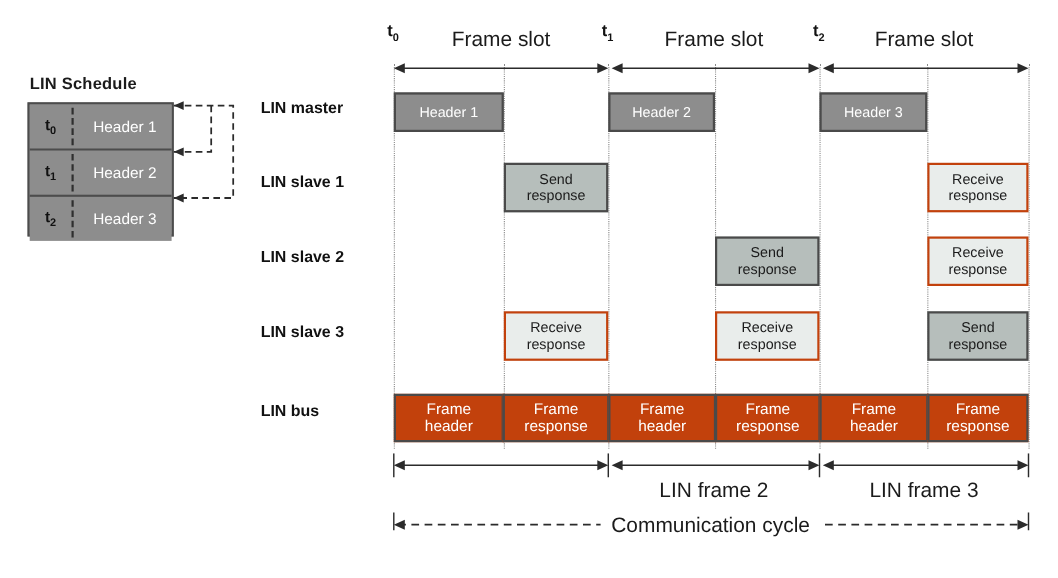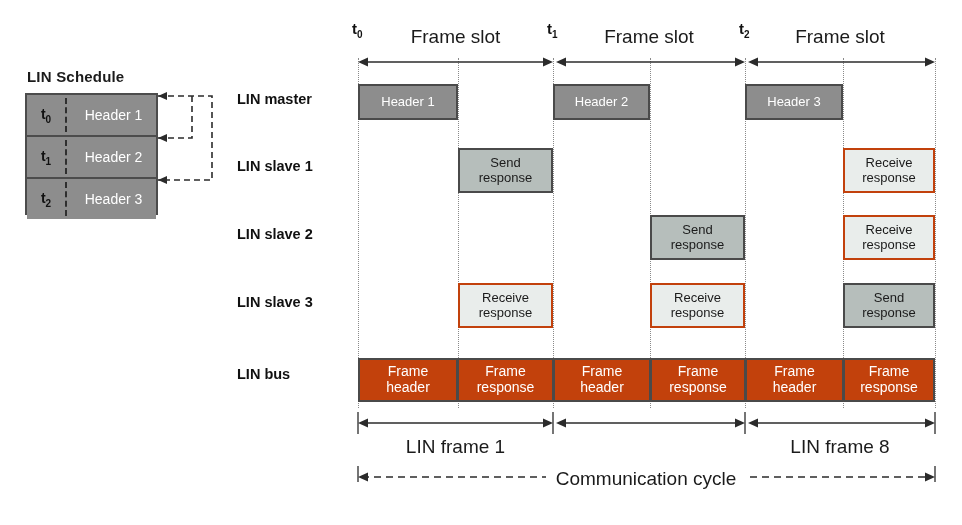--- a/index.html
+++ b/index.html
@@ -301,22 +301,22 @@
 
     <line class="dim-line" x1="209" y1="11" x2="392" y2="11"></line>
     <polygon points="206,11 216,6.5 216,15.5" fill="#2b2b2b"></polygon>
     <polygon points="395,11 385,6.5 385,15.5" fill="#2b2b2b"></polygon>
 
     <line class="dim-line" x1="401" y1="11" x2="582" y2="11"></line>
     <polygon points="398,11 408,6.5 408,15.5" fill="#2b2b2b"></polygon>
     <polygon points="585,11 575,6.5 575,15.5" fill="#2b2b2b"></polygon>
   </svg>
 
-  <div class="abs caption" style="left:358px; top:436px; width:195px;">LIN frame 1</div>
-  <div class="abs caption" style="left:745px; top:436px; width:190px;">LIN frame 8</div>
+  <div class="abs caption" style="left:553px; top:436px; width:192px;">LIN frame 2</div>
+  <div class="abs caption" style="left:745px; top:436px; width:190px;">LIN frame 3</div>
 
   <svg class="abs arrowsvg" style="left:350px; top:466px;" width="600" height="24">
 
     <line class="tickmark" x1="8" y1="-54" x2="8" y2="16"></line>
     <line class="tickmark" x1="585" y1="-54" x2="585" y2="16"></line>
 
     <line class="dim-line-dashed" x1="12" y1="11" x2="198" y2="11"></line>
     <line class="dim-line-dashed" x1="400" y1="11" x2="581" y2="11"></line>
     <polygon points="8,11 18,6.5 18,15.5" fill="#2b2b2b"></polygon>
     <polygon points="585,11 575,6.5 575,15.5" fill="#2b2b2b"></polygon>

